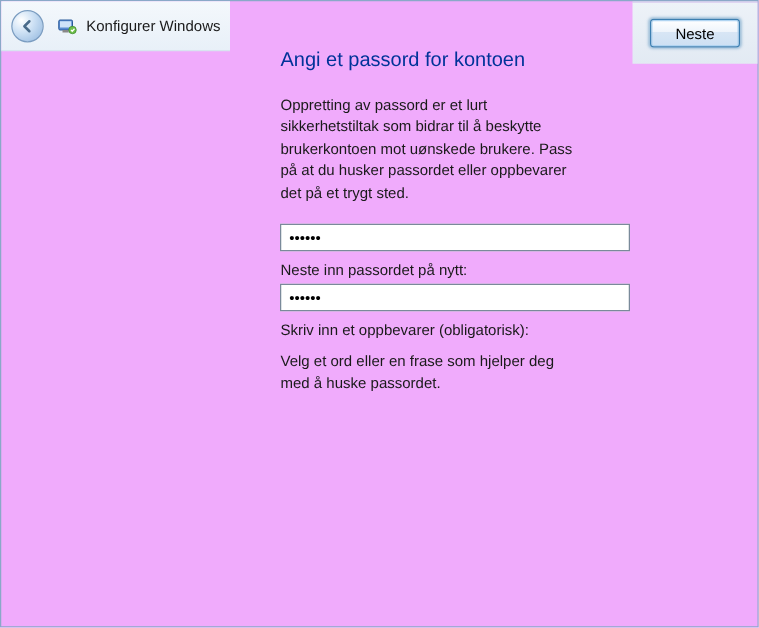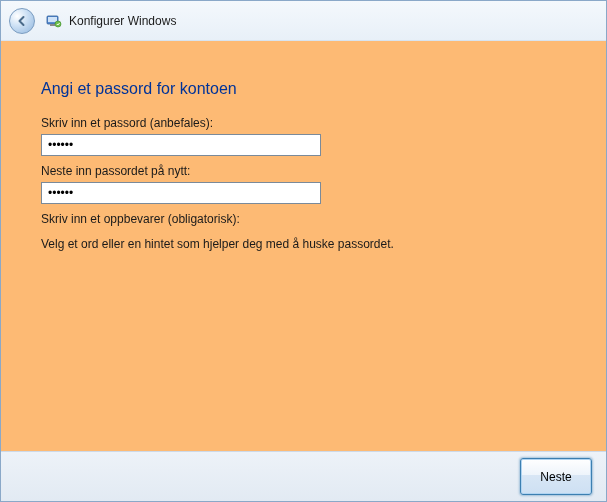--- a/index.html
+++ b/index.html
@@ -6,24 +6,24 @@
     body {
       font-family: "Segoe UI", Tahoma, sans-serif;
       background: #fff;
       width: 607px;
       height: 502px;
       overflow: hidden;
     }
     .window {
       width: 607px;
       height: 502px;
-      background: #fdba74;
+      background: #f0abfc;
       border: 1px solid #8aa8c8;
       display: flex;
-      flex-direction: column;
+      flex-direction: row;
     }
     .header {
       height: 40px;
       background: linear-gradient(to bottom, #f4f8fc 0%, #e8f0f8 100%);
       display: flex;
       align-items: center;
       padding: 0 8px;
       border-bottom: 1px solid #d8e4f0;
     }
     .back-button {
@@ -97,21 +97,21 @@
       height: 50px;
       background: linear-gradient(to bottom, #edf2f8 0%, #e2eaf3 100%);
       border-top: 1px solid #cdd9e8;
       display: flex;
       align-items: center;
       justify-content: flex-end;
       padding: 0 14px;
     }
     .next-button {
       min-width: 72px;
-      height: 37px;
+      height: 23px;
       background: linear-gradient(to bottom, #ffffff 0%, #eef4fb 45%, #d8e6f5 46%, #cde0f3 100%);
       border: 1px solid #3c7fb1;
       border-radius: 3px;
       font-size: 12px;
       color: #000;
       box-shadow: 0 0 0 1px #b0d4f1 inset, 0 0 2px 1px rgba(60,127,177,0.4);
       display: flex;
       align-items: center;
       justify-content: center;
       padding: 0 12px;
@@ -134,31 +134,31 @@
         <rect x="5" y="12" width="5" height="2" fill="#888"></rect>
         <circle cx="13" cy="12" r="3" fill="#6fbf4a" stroke="#3a8a2a" stroke-width="0.6"></circle>
         <path d="M11.8 12 l1 1 l1.8 -2" stroke="#fff" stroke-width="1" fill="none"></path>
       </svg>
     </div>
     <div class="window-title">Konfigurer Windows</div>
   </div>
 
   <div class="content">
     <h1 class="page-title">Angi et passord for kontoen</h1>
+    <p class="instruction">Oppretting av passord er et lurt sikkerhetstiltak som bidrar til å beskytte brukerkontoen mot uønskede brukere. Pass på at du husker passordet eller oppbevarer det på et trygt sted.</p>
 
-    <div class="field-label">Skriv inn et passord (anbefales):</div>
     <input type="text" class="text-input" readonly="" value="••••••" style="">
 
     <div class="field-label">Neste inn passordet på nytt:</div>
     <input type="text" class="text-input" readonly="" value="••••••" style="">
 
     <div class="field-label">Skriv inn et oppbevarer (obligatorisk):</div>
 
     <div class="hint-text">
-      <div>Velg et ord eller en hintet som hjelper deg med å huske passordet.</div>
+      <div>Velg et ord eller en frase som hjelper deg med å huske passordet.</div>
     </div>
   </div>
 
   <div class="footer">
     <div class="next-button">
       <span>Neste</span>
     </div>
   </div>
 </div>
 

